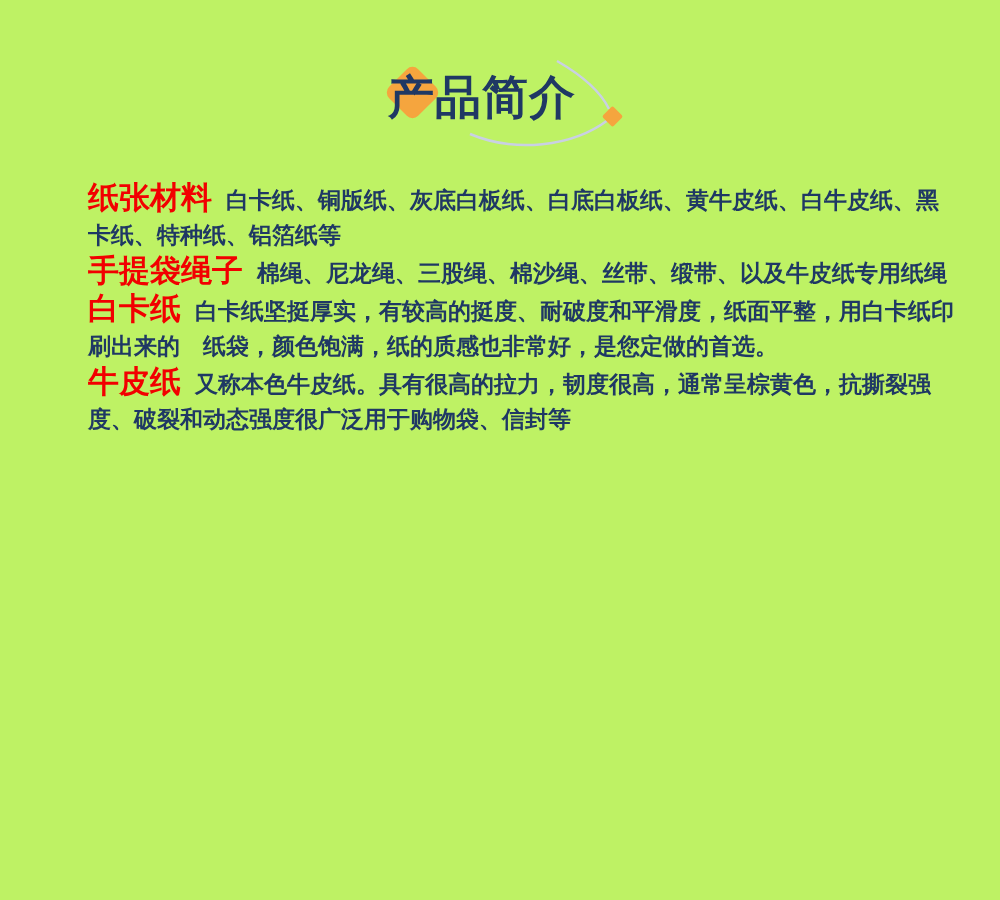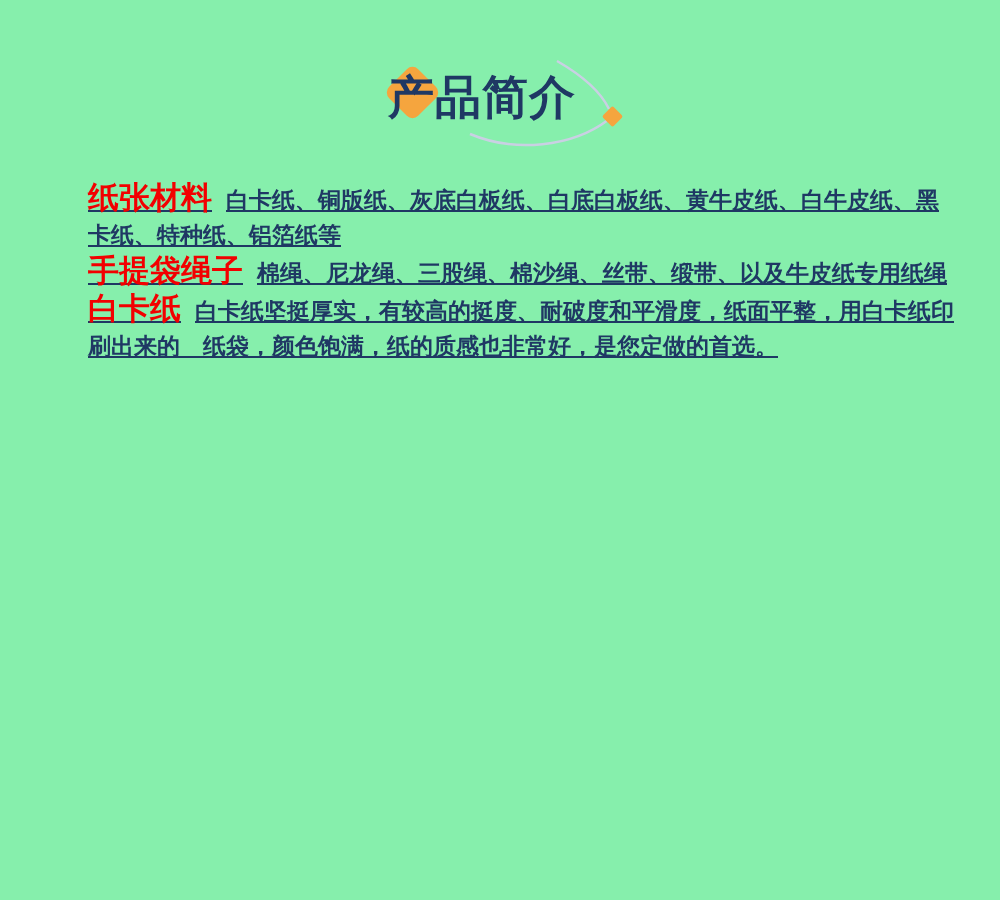--- a/index.html
+++ b/index.html
@@ -5,21 +5,21 @@
   html, body {
     margin: 0;
     padding: 0;
     background: #ffffff;
     font-family: "Liberation Sans", sans-serif;
   }
   .page {
     position: relative;
     width: 1000px;
     height: 900px;
-    background: #86efac;
+    background: #bef264;
     overflow: hidden;
   }
   
   .header {
     position: absolute;
     left: 0; top: 0;
     width: 1000px;
     height: 180px;
   }
   .big-diamond {
@@ -61,21 +61,20 @@
     width: 868px;
   }
   .para {
     margin: 0;
     font-size: 23px;
     line-height: 35px;
     font-weight: 600;
     color: #1F3864;
     text-align: left;
     word-break: break-all;
-    text-decoration: underline;
   }
   .label {
     color: #F20000;
     font-size: 31px;
     font-weight: 700;
     line-height: 35px;
     margin-right: 14px;
   }
 </style>
 </head>
@@ -104,16 +103,19 @@
     <p class="para">
       <span class="label">手提袋绳子</span><span>棉绳、尼龙绳、三股绳、棉沙绳、丝带、缎带、以及牛皮纸专用纸绳</span>
     </p>
 
     <p class="para">
       <span class="label">白卡纸</span><span>白卡纸坚挺厚实，有较高的挺度、耐破度和平滑度，纸面平整，用白卡纸印刷出来的　纸袋，颜色饱满，纸的质感也非常好，是您定做的首选。</span>
     </p>
 
 
 
+    <p class="para">
+      <span class="label">牛皮纸</span><span>又称本色牛皮纸。具有很高的拉力，韧度很高，通常呈棕黄色，抗撕裂强度、破裂和动态强度很广泛用于购物袋、信封等</span>
+    </p>
 
 
   </div>
 </div>
 
 </body></html>

